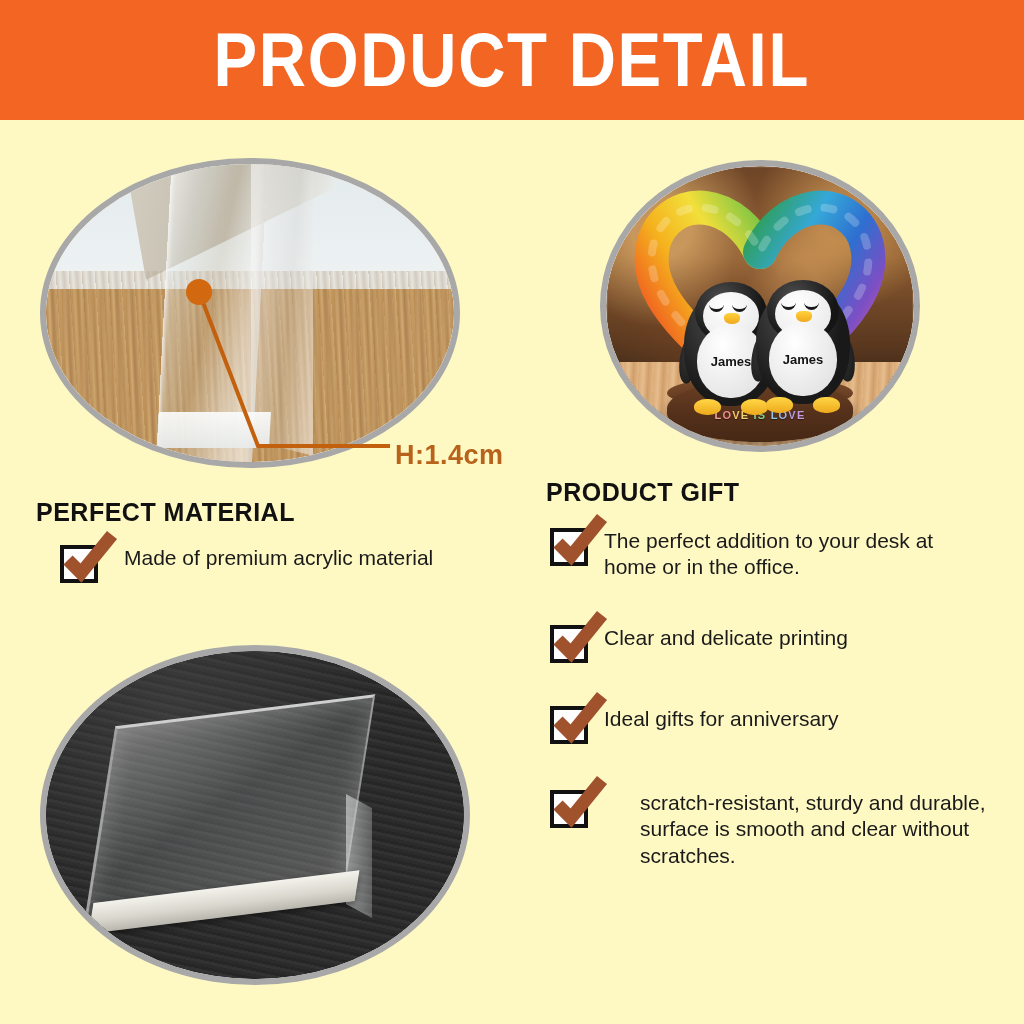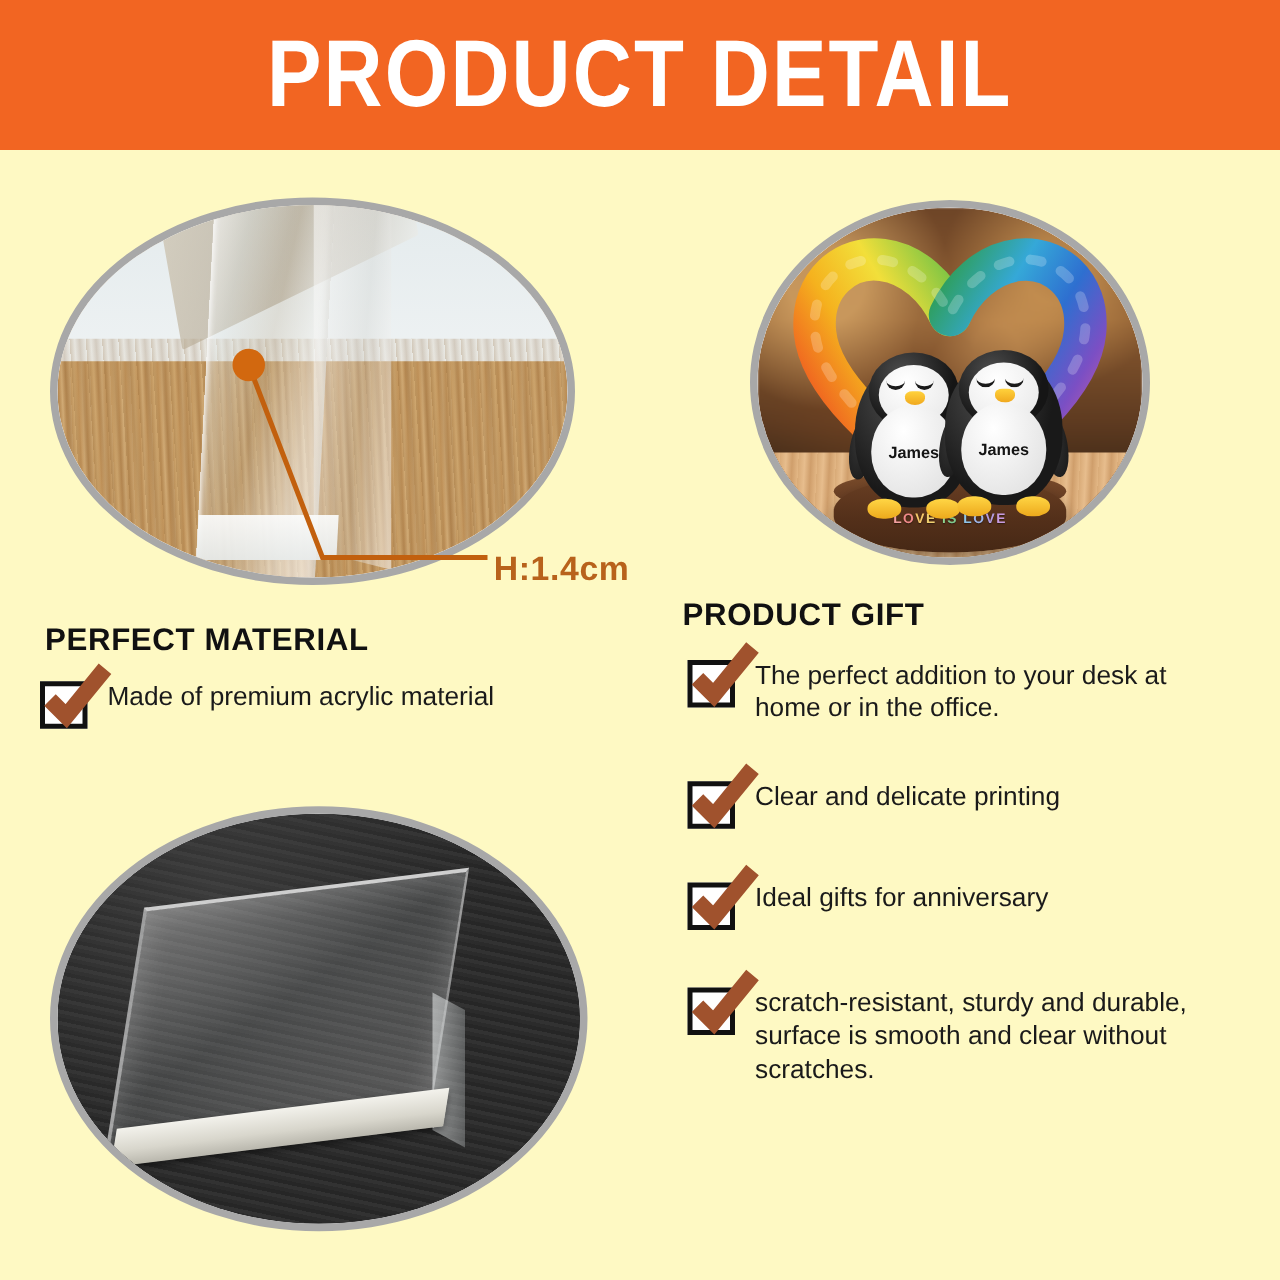--- a/index.html
+++ b/index.html
@@ -171,25 +171,25 @@
   #title-acrylic { left: 36px; top: 498px; }
   #title-gift    { left: 546px; top: 478px; }
 
   .feature { position:absolute; display:flex; align-items:flex-start; }
   .checkbox { position:relative; flex:0 0 auto; width:38px; height:38px;
     border:4px solid #111; background:#fff; margin-right:16px; }
   .check-mark { position:absolute; left:-2px; top:-16px; width:56px; height:50px; overflow:visible; }
   .feature-text { font-size:21px; color:#1a1a1a; line-height:1.25;
     font-family:"Liberation Sans", sans-serif; font-weight:400; }
 
-  #feature-acrylic-0 { left: 32px; top: 545px; width: 470px; }
+  #feature-acrylic-0 { left: 60px; top: 545px; width: 470px; gap: 10px; }
   #feature-gift-0 { left: 550px; top: 528px; width: 440px; justify-content: space-between; }
   #feature-gift-1 { left: 550px; top: 625px; width: 440px; }
   #feature-gift-2 { left: 550px; top: 706px; width: 440px; }
-  #feature-gift-3 { left: 550px; top: 790px; width: 440px; }
+  #feature-gift-3 { left: 550px; top: 790px; width: 440px; gap: 36px; }
   #feature-gift-4 { left: 550px; top: 906px; width: 440px; }
 
   .leader { position:absolute; left:0; top:0; width:1024px; height:1024px;
     pointer-events:none; }
 </style>
 </head>
 <body>
 
 <div class="page">
 

